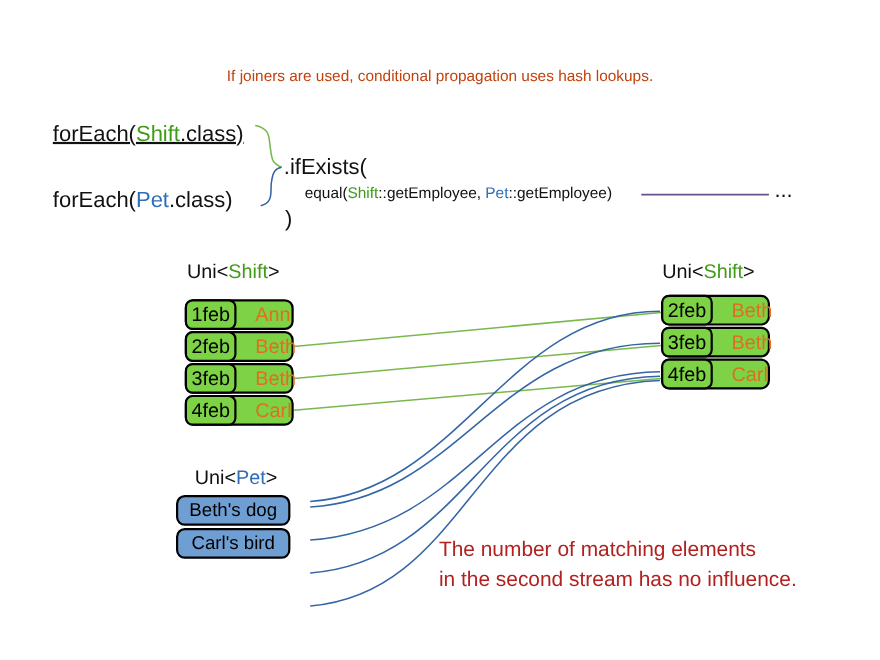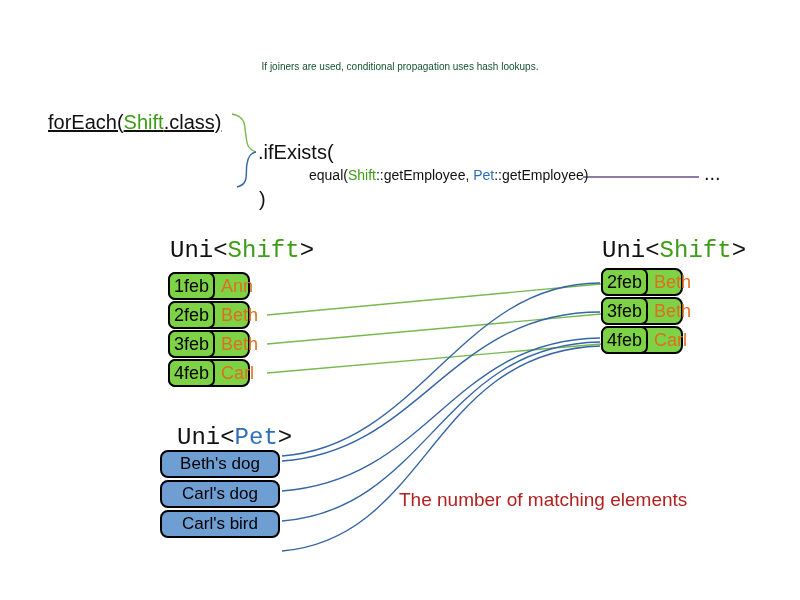--- a/index.html
+++ b/index.html
@@ -8,45 +8,45 @@
     font-family:"Liberation Sans", sans-serif; overflow:hidden; color:#1a1a1a;
   }
   .overlay { position:absolute; left:0; top:0; width:800px; height:600px; pointer-events:none; }
   .overlay path { fill:none; }
   .st-green  { stroke:var(--line_green);  stroke-width:1.4; }
   .st-blue   { stroke:var(--line_blue);   stroke-width:1.4; }
   .st-purple { stroke:var(--line_purple); stroke-width:1.6; }
 
   .abs { position:absolute; white-space:nowrap; }
   .title { left:0; right:0; top:12px; text-align:center; font-size:33px; font-weight:400; margin:0; color:#111; }
-  .subtitle { left:0; right:0; top:61px; text-align:center; font-size:10px; color:#14532d; }
+  .subtitle { left:0; right:0; top:61px; text-align:center; font-size:14px; color:#c2410c; }
 
   .code  { font-size:20px; color:#111; }
-  .small { font-size:14px;margin-left:32px; }
+  .small { font-size:14px; }
   .c-green { color:var(--green_type); }
   .c-blue  { color:var(--blue_type); }
 
-  .stream-label { font-size:24px; color:#111;font-family:Liberation Mono, monospace; }
+  .stream-label { font-size:18px; color:#111; }
 
   .table { position:absolute; }
   .shift-row {
-    display:flex; align-items:stretch; width:82px; height:28px; box-sizing:border-box;
+    display:flex; align-items:stretch; width:99px; height:28px; box-sizing:border-box;
     background:var(--box_green); border:2px solid #000; border-radius:8px;
     margin-bottom:1px; font-size:18px;
   }
   .date-cell {
     display:flex; align-items:center; padding:0 4px;
     border:2px solid #000; border-radius:7px; margin:-2px 0 -2px -2px;
     background:var(--box_green); color:#000;
   }
-  .name-cell { display:flex; align-items:center; padding-left:6px; color:var(--orange_name); }
+  .name-cell { display:flex; align-items:center; padding-left:17px; color:var(--orange_name); }
 
   .pet-row {
     display:flex; align-items:center; justify-content:center;
-    width:120px; height:28px; box-sizing:border-box;
+    width:104px; height:28px; box-sizing:border-box;
     background:var(--box_blue); border:2px solid #000; border-radius:8px;
     margin-bottom:2px; font-size:17px; color:#000;
   }
 
   .note { font-size:19px; line-height:28px; color:var(--note_red); }
 </style>
 </head>
 <body>
 
 <div class="slide">
@@ -66,20 +66,21 @@
     <path class="st-blue" d="M 282,461 C 420,452 450,312 600,312"></path>
     <path class="st-blue" d="M 282,491 C 430,480 450,340 600,338"></path>
     <path class="st-blue" d="M 282,521 C 430,509 440,345 600,342"></path>
     <path class="st-blue" d="M 282,551 C 430,538 430,352 600,346"></path>
   </svg>
 
   <div class="abs subtitle">If joiners are used, conditional propagation uses hash lookups.</div>
 
   <div class="abs code" style="left:48px; top:111px;text-decoration:underline;"><span>forEach(</span><span class="c-green">Shift</span><span>.class)</span></div>
 
+  <div class="abs code" style="left:48px; top:171px;"><span>forEach(</span><span class="c-blue">Pet</span><span>.class)</span></div>
 
   <div class="abs code" style="left:258px; top:141px;">.ifExists(</div>
 
   <div class="abs code small" style="left:277px; top:167px;"><span>equal(</span><span class="c-green">Shift</span><span>::getEmployee, </span><span class="c-blue">Pet</span><span>::getEmployee)</span></div>
 
   <div class="abs code" style="left:259px; top:188px;">)</div>
 
   <div class="abs code" style="left:704px; top:162px;">...</div>
 
   <div class="abs stream-label" style="left:170px; top:237px;"><span>Uni&lt;</span><span class="c-green">Shift</span><span>&gt;</span></div>
@@ -117,21 +118,21 @@
       <span class="name-cell">Beth</span>
     </div>
     <div class="shift-row">
       <span class="date-cell">4feb</span>
       <span class="name-cell">Carl</span>
     </div>
   </div>
 
   <div class="table" style="left:160px; top:450px;">
     <div class="pet-row">Beth's dog</div>
-    <div class="pet-row">Carl's dog</div>
     <div class="pet-row">Carl's bird</div>
   </div>
 
   <div class="abs note" style="left:399px; top:486px;">
     <div>The number of matching elements</div>
+    <div>in the second stream has no influence.</div>
   </div>
 
 </div>
 
 </body></html>

